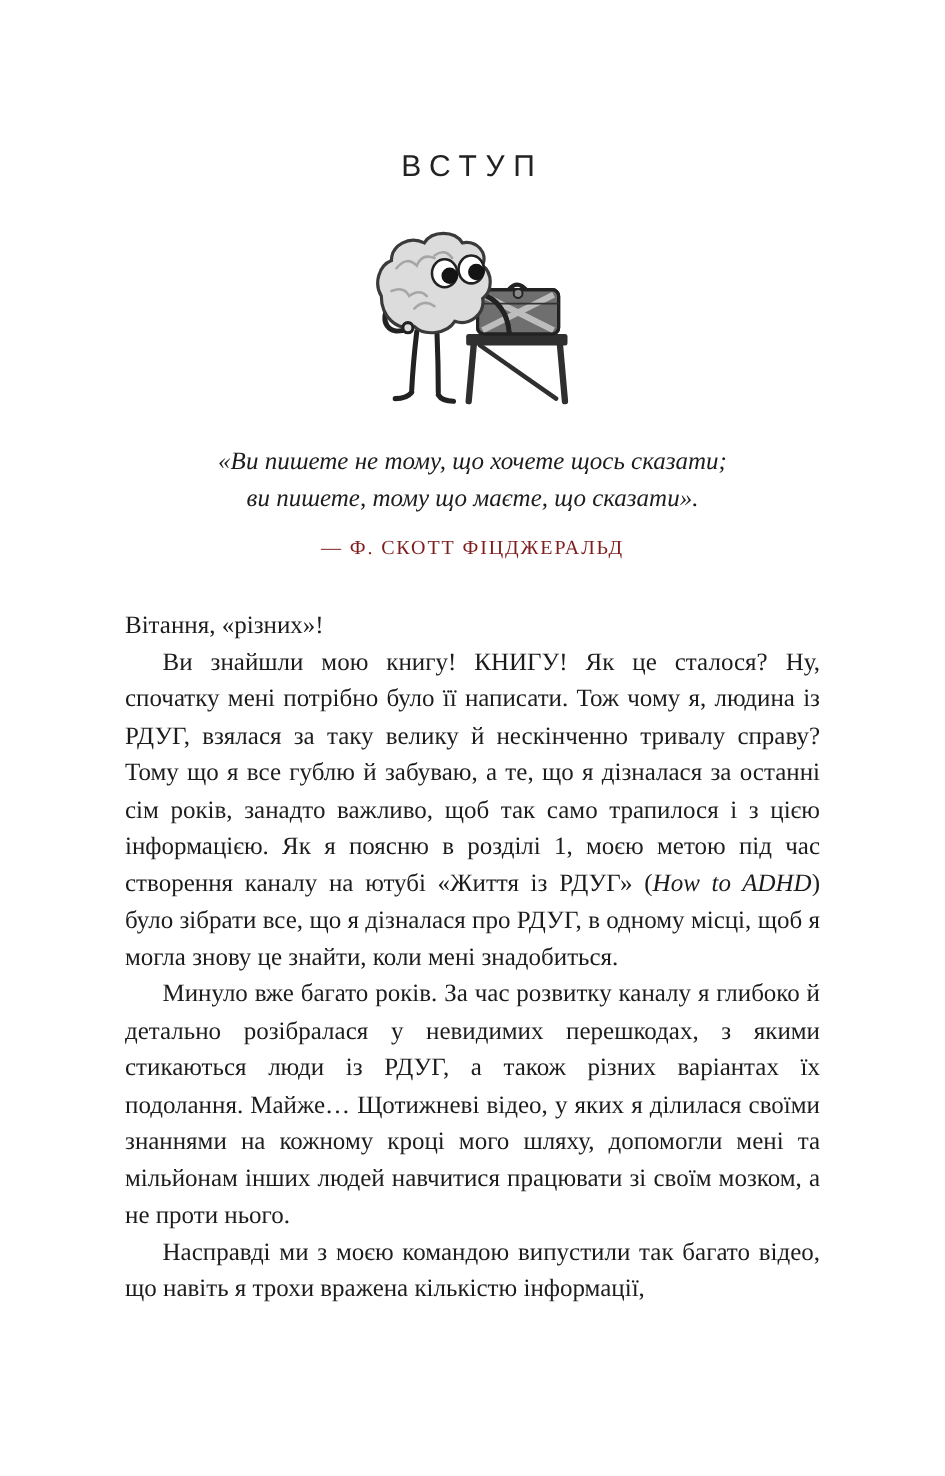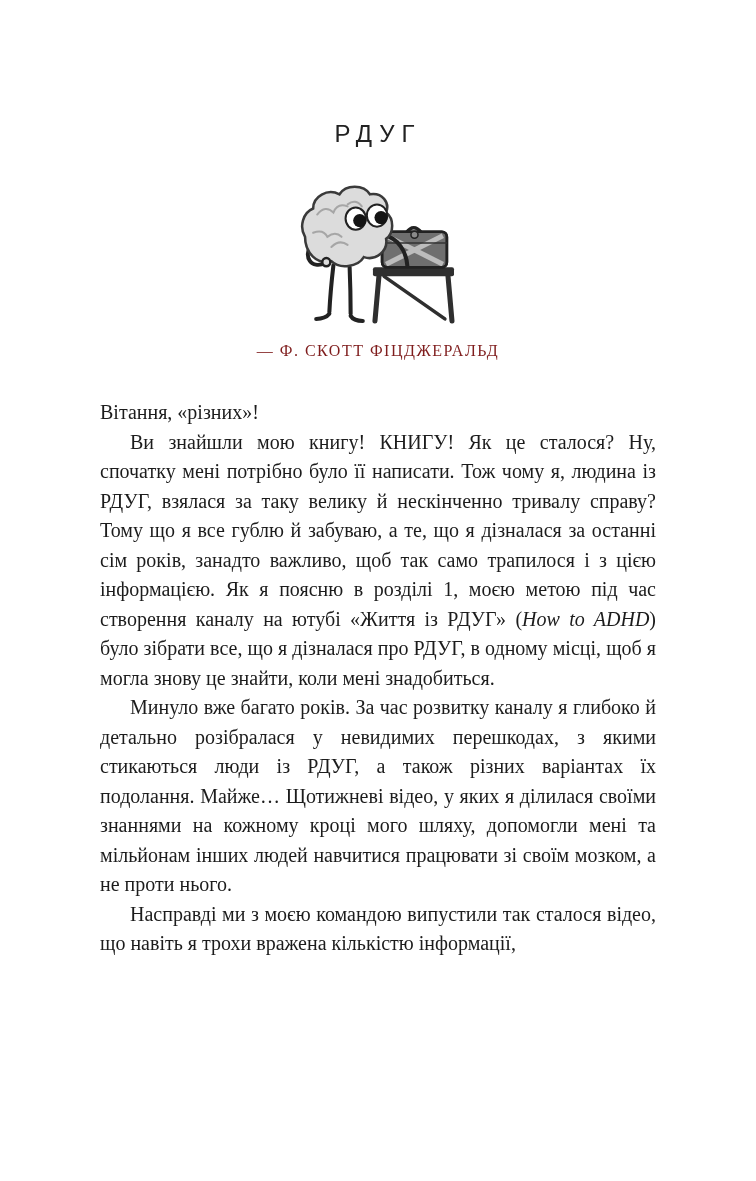--- a/index.html
+++ b/index.html
@@ -61,21 +61,21 @@
   .body-text p.indent {
     text-indent: 30px;
   }
   .italic { font-style: italic; }
 </style>
 </head>
 <body>
 
 <div class="page">
 
-  <h1 class="chapter-title">РДУГ</h1>
+  <h1 class="chapter-title">ВСТУП</h1>
 
   <div class="illustration">
     <svg width="210" height="152" viewBox="0 0 200 150">
 
       <g stroke="#2f2f2f" stroke-linecap="round">
         <line x1="101" y1="100" x2="97" y2="145" stroke-width="5"></line>
         <line x1="169" y1="100" x2="173" y2="145" stroke-width="5"></line>
         <line x1="106" y1="101" x2="166" y2="143" stroke-width="3.5"></line>
         <rect x="95" y="92" width="80" height="9" rx="2" fill="#2f2f2f" stroke="none"></rect>
       </g>
@@ -119,23 +119,27 @@
           <circle cx="82" cy="46" r="6.5" fill="#141414"></circle>
           <ellipse cx="99" cy="41" rx="10" ry="11" fill="#ffffff" stroke="#222" stroke-width="2"></ellipse>
           <circle cx="103" cy="43" r="6.5" fill="#141414"></circle>
         </g>
 
         <circle cx="49" cy="87" r="4" fill="#dcdcdc" stroke="#222" stroke-width="2.5"></circle>
       </g>
     </svg>
   </div>
 
+  <div class="epigraph">
+    <p>«Ви пишете не тому, що хочете щось сказати;</p>
+    <p>ви пишете, тому що маєте, що сказати».</p>
+  </div>
 
   <p class="epigraph-attribution">— Ф. СКОТТ ФІЦДЖЕРАЛЬД</p>
 
   <div class="body-text">
       <p><span>Вітання, «різних»!</span></p>
       <p class="indent"><span>Ви знайшли мою книгу! КНИГУ! Як це сталося? Ну, спочатку мені потрібно було її написати. Тож чому я, людина із РДУГ, взялася за таку велику й нескінченно тривалу справу? Тому що я все гублю й забуваю, а те, що я дізналася за останні сім років, занадто важливо, щоб так само трапилося і з цією інформацією. Як я поясню в розділі 1, моєю метою під час створення каналу на ютубі «Життя із РДУГ» (</span><span class="italic">How to ADHD</span><span>) було зібрати все, що я дізналася про РДУГ, в одному місці, щоб я могла знову це знайти, коли мені знадобиться.</span></p>
       <p class="indent"><span>Минуло вже багато років. За час розвитку каналу я глибоко й детально розібралася у невидимих перешкодах, з якими стикаються люди із РДУГ, а також різних варіантах їх подолання. Майже… Щотижневі відео, у яких я ділилася своїми знаннями на кожному кроці мого шляху, допомогли мені та мільйонам інших людей навчитися працювати зі своїм мозком, а не проти нього.</span></p>
-      <p class="indent"><span>Насправді ми з моєю командою випустили так сталося відео, що навіть я трохи вражена кількістю інформації,</span></p>
+      <p class="indent"><span>Насправді ми з моєю командою випустили так багато відео, що навіть я трохи вражена кількістю інформації,</span></p>
     </div>
 
 </div>
 
 </body></html>

